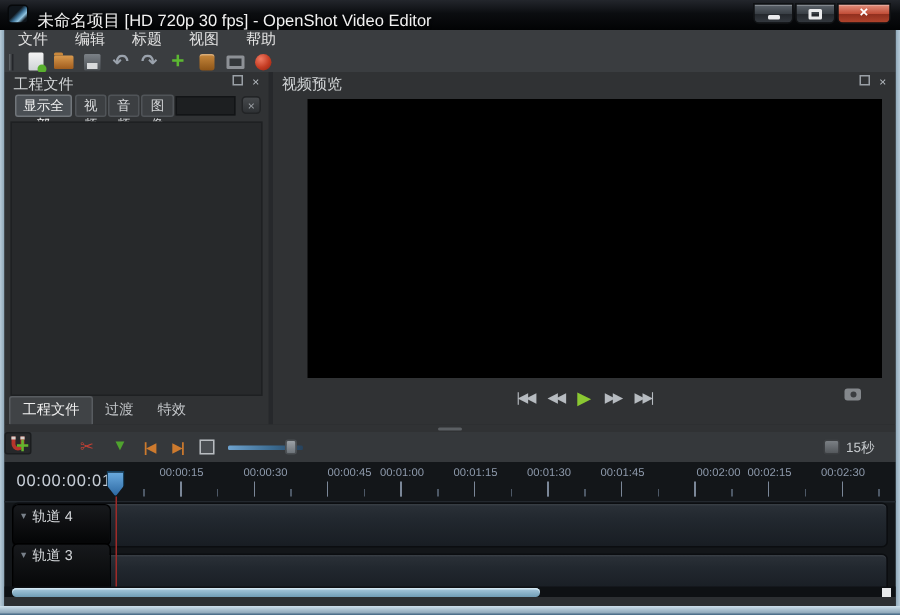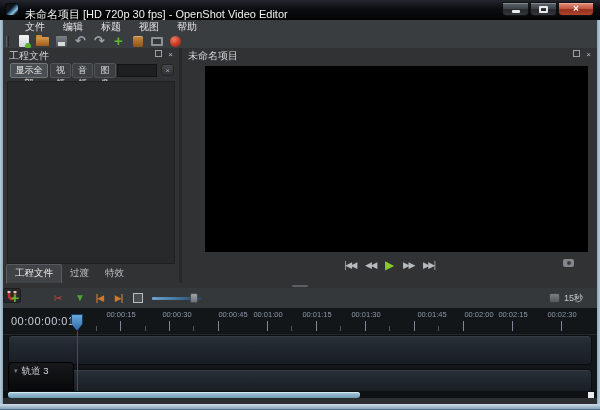--- a/index.html
+++ b/index.html
@@ -27,21 +27,21 @@
   .maxbox { width:9px; height:7px; border:2px solid #e9eaec; border-radius:1px; }
   .border-l { position:absolute; left:0; top:20px; width:3px; height:385px;
     background:linear-gradient(90deg,#b7cbd9,#8ea7b8); }
   .border-r { position:absolute; right:0; top:20px; width:3px; height:385px;
     background:linear-gradient(90deg,#8ea7b8,#b7cbd9); }
   .border-b { position:absolute; left:0; top:404px; width:600px; height:6px;
     background:linear-gradient(180deg,#cfe0ec 0%,#a3bbcb 50%,#7e99ac 100%); box-shadow:inset 0 -1px 0 #4e708b; }
 
   
   .menubar { position:absolute; left:3px; top:20px; width:594px; height:14px; background:#3a3d40;
-    display:flex; align-items:center; padding-left:13px; }
+    display:flex; align-items:center; padding-left:0; }
   .mi { font-size:10px; color:#e2e2e2; padding:0 9px; line-height:14px; cursor:default; }
   .toolbar { position:absolute; left:3px; top:34px; width:594px; height:14px; background:#3a3d40;
     display:flex; align-items:center; padding-left:3px; }
   .tbhandle { width:3px; height:11px; margin-right:5px; border-left:1px solid #5c6064; border-right:1px solid #24262a; }
   .tbi { width:19px; height:14px; display:flex; align-items:center; justify-content:center; }
   .glyph { font-size:13px; font-weight:bold; color:#9aa2ac; line-height:14px; }
   .glyph.import { color:#5cb832; font-size:15px; }
   .ic-page { width:10px; height:12px; background:linear-gradient(180deg,#f4f4f4,#cfd3d6); border-radius:1px;
     position:relative; }
   .ic-page::after { content:""; position:absolute; right:-2px; bottom:-2px; width:6px; height:6px;
@@ -121,21 +121,21 @@
   .zoomfit { position:absolute; left:546px; top:5px; width:11px; height:10px; border-radius:2px;
     background:linear-gradient(180deg,#7b8085,#54585c); border:1px solid #3c3f42; }
   .zlabel { position:absolute; left:561px; top:0; width:30px; line-height:20px; font-size:9px; color:#c6cacd; }
 
   
   .timeline { position:absolute; left:3px; top:308px; width:594px; height:96px; background:#131619; }
   .ruler { position:absolute; left:0; top:0; width:594px; height:27px; border-bottom:1px solid #23282e; }
   .timecode { position:absolute; left:8px; top:7px; font-size:11px; color:#c6cdd6; letter-spacing:.5px; }
   .rlbl { position:absolute; top:2px; transform:translateX(-50%); font-size:7.5px; color:#8d99ab; white-space:nowrap; }
   .r0{left:118px}.r1{left:174px}.r2{left:230px}.r3{left:265px}.r4{left:314px}
-  .r5{left:363px}.r6{left:429px}.r7{left:476px}.r8{left:510px}.r9{left:559px}
+  .r5{left:363px}.r6{left:412px}.r7{left:476px}.r8{left:510px}.r9{left:559px}
   .ticks { position:absolute; left:69px; right:2px; }
   .ticks.minor { bottom:3px; height:5px;
     background:repeating-linear-gradient(90deg,transparent 0 23.5px,#4d5866 23.5px 24.5px); }
   .ticks.major { bottom:3px; height:10px;
     background:repeating-linear-gradient(90deg,transparent 0 48px,#7b8798 48px 49px); }
   .playhead-flag { position:absolute; left:68px; top:6px; width:12px; height:17px;
     background:linear-gradient(180deg,#6aaade,#2e6aa4); border:1px solid #16405f;
     clip-path:polygon(0 0,100% 0,100% 55%,50% 100%,0 55%); }
   .redline { position:absolute; left:73.5px; top:23px; width:1.5px; height:67px; background:#9e2b28; z-index:5; }
   .lane { position:absolute; left:5px; width:584px; border-radius:4px; border:1px solid #0b0d10;
@@ -233,21 +233,21 @@
     <div class="plist"></div>
     <div class="ptabs">
       <span class="ptab active">工程文件</span>
       <span class="ptab">过渡</span>
       <span class="ptab">特效</span>
     </div>
   </div>
 
   <div class="panel preview-panel">
     <div class="phead">
-      <span class="ptitle">未命名项目</span>
+      <span class="ptitle">视频预览</span>
       <span class="dockbtns">
         <span class="float-ic"></span>
         <span class="close-ic">×</span>
       </span>
     </div>
     <div class="video"></div>
     <div class="transport">
       <span class="tpb">|◀◀</span>
       <span class="tpb">◀◀</span>
       <span class="tpb play">▶</span>
@@ -294,20 +294,24 @@
       <span class="rlbl r3">00:01:00</span>
       <span class="rlbl r4">00:01:15</span>
       <span class="rlbl r5">00:01:30</span>
       <span class="rlbl r6">00:01:45</span>
       <span class="rlbl r7">00:02:00</span>
       <span class="rlbl r8">00:02:15</span>
       <span class="rlbl r9">00:02:30</span>
       <span class="playhead-flag"></span>
     </div>
     <div class="lane lane4"></div>
+    <div class="thead thead4">
+      <span class="chev">▾</span>
+      <span class="tlabel">轨道 4</span>
+    </div>
     <div class="lane lane3"></div>
     <div class="thead thead3">
       <span class="chev">▾</span>
       <span class="tlabel">轨道 3</span>
     </div>
     <span class="redline"></span>
     <div class="hscroll">
       <span class="hthumb"></span>
     </div>
     <span class="grip-corner"></span>

